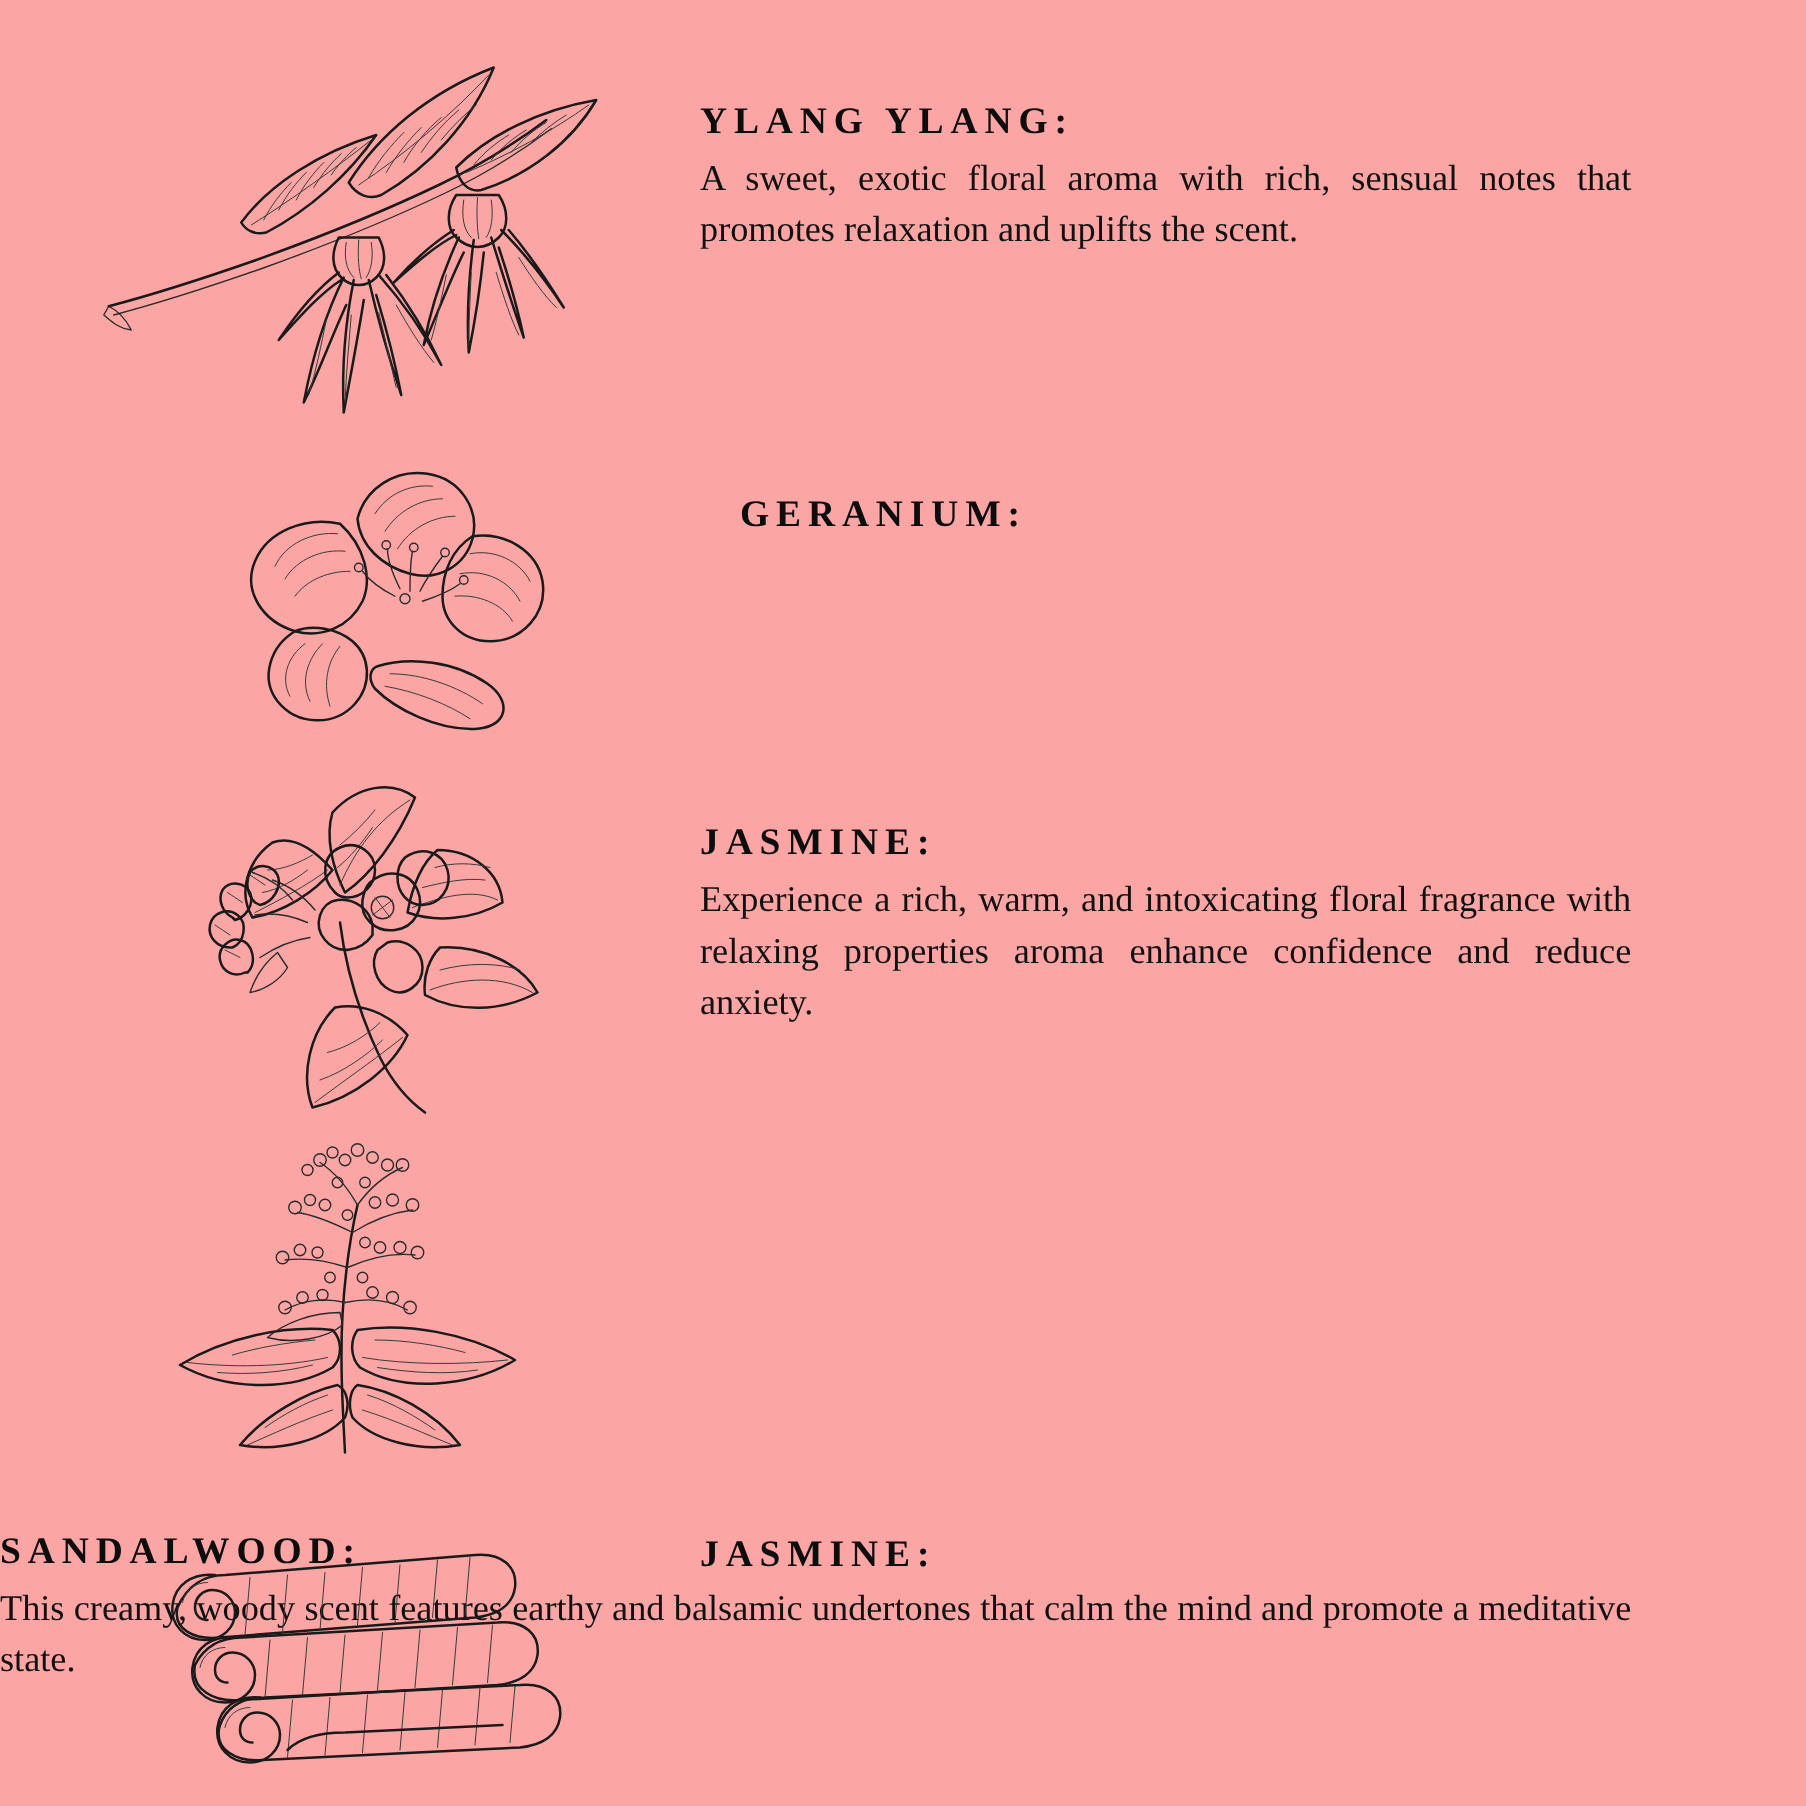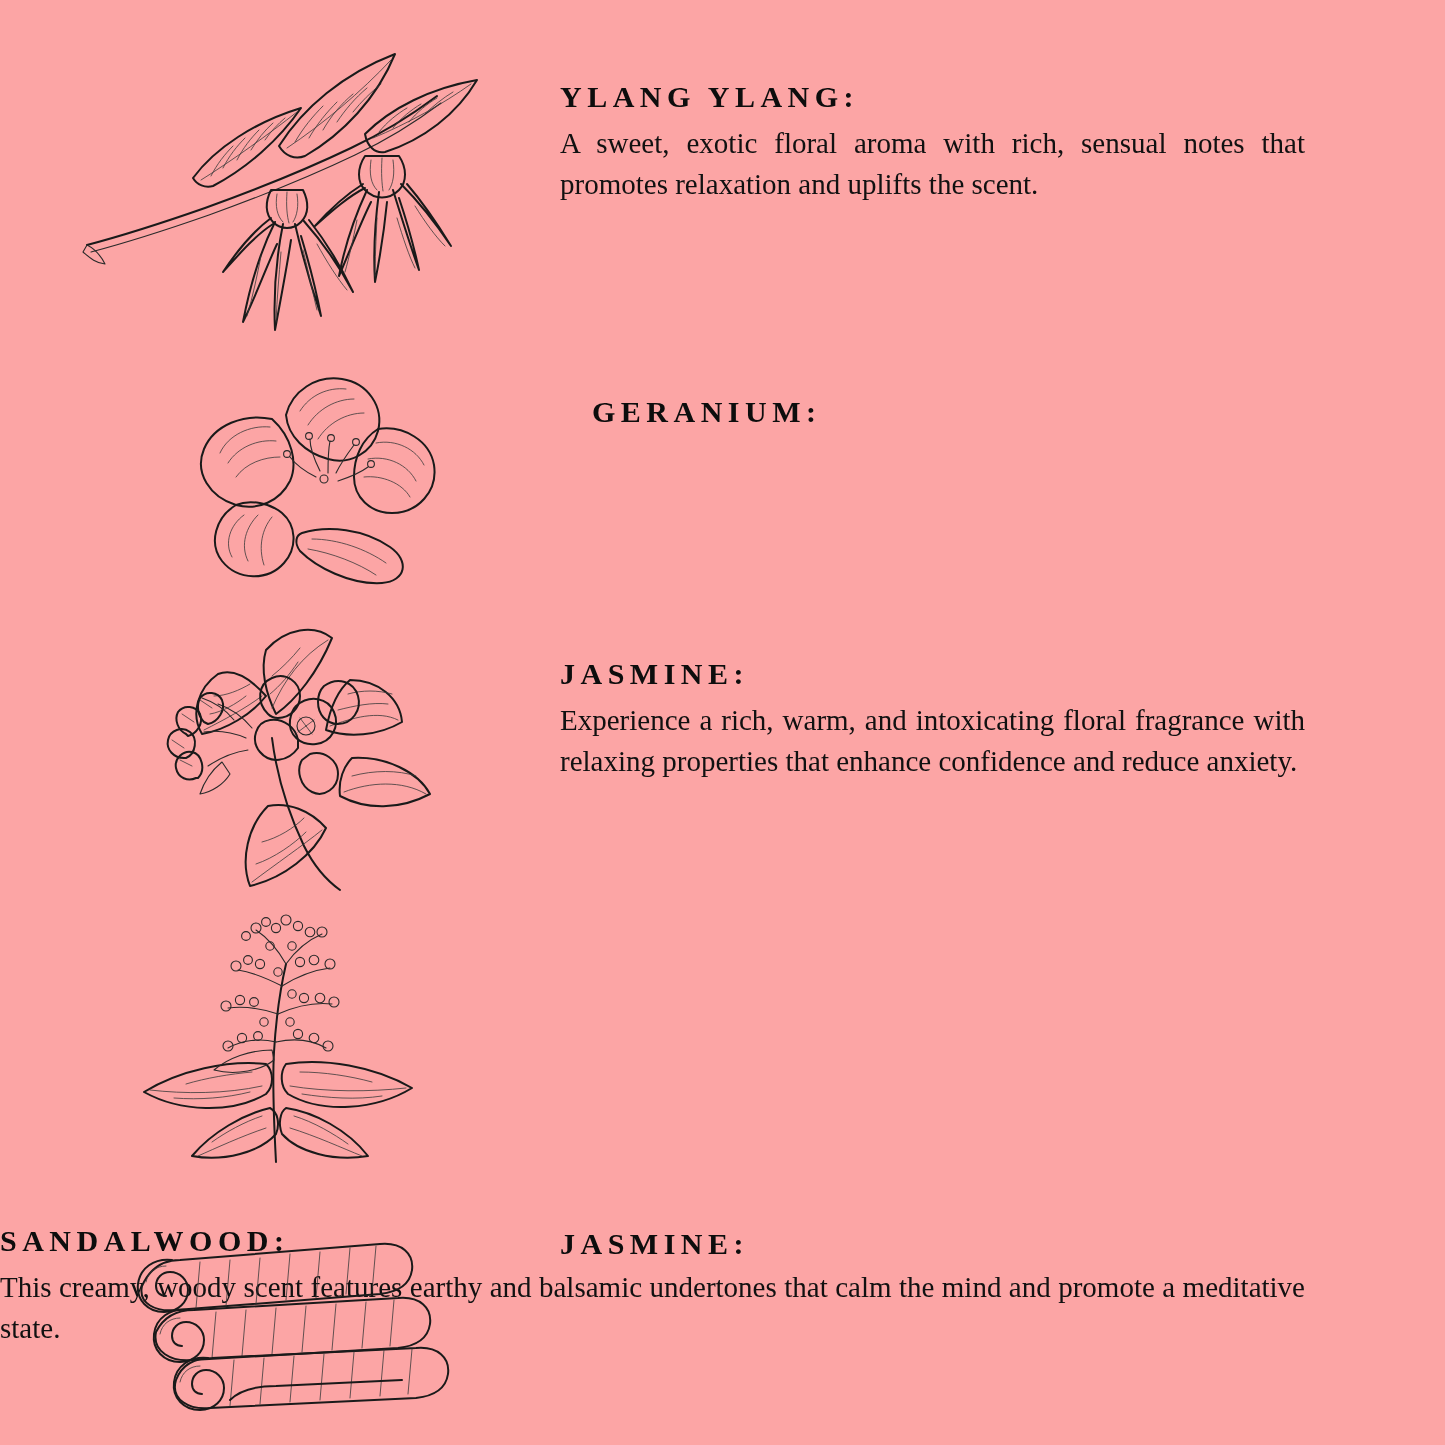--- a/index.html
+++ b/index.html
@@ -262,21 +262,21 @@
             <path class="ink" d="M96 168 C88 172 78 168 76 158 C74 148 84 140 92 142 C102 144 106 160 98 168 Z"></path>
             <path class="ink-fine" d="M100 90 L112 98 M82 104 L94 112 M72 130 L84 138 M80 150 L92 156"></path>
 
             <path class="ink-thin" d="M122 152 C112 160 104 172 100 184 C112 182 124 174 130 164 Z"></path>
             <path class="ink-thin" d="M134 110 C126 100 114 92 102 88"></path>
           </g>
         </svg>
       </div>
       <div class="text-cell">
         <h2 class="ing-title">JASMINE:</h2>
-        <p class="ing-desc">Experience a rich, warm, and intoxicating floral fragrance with relaxing properties that enhance confidence and reduce anxiety.</p>
+        <p class="ing-desc">Experience a rich, warm, and intoxicating floral fragrance with relaxing properties aroma enhance confidence and reduce anxiety.</p>
       </div>
     </div>
 
     <div class="ingredient-row row-3">
       <div class="art-cell">
         <svg width="360" height="280" viewBox="0 0 360 280" aria-hidden="true">
           <g>
 
             <path class="ink" d="M176 260 C174 222 172 186 174 150 C176 116 180 88 186 62"></path>
 

